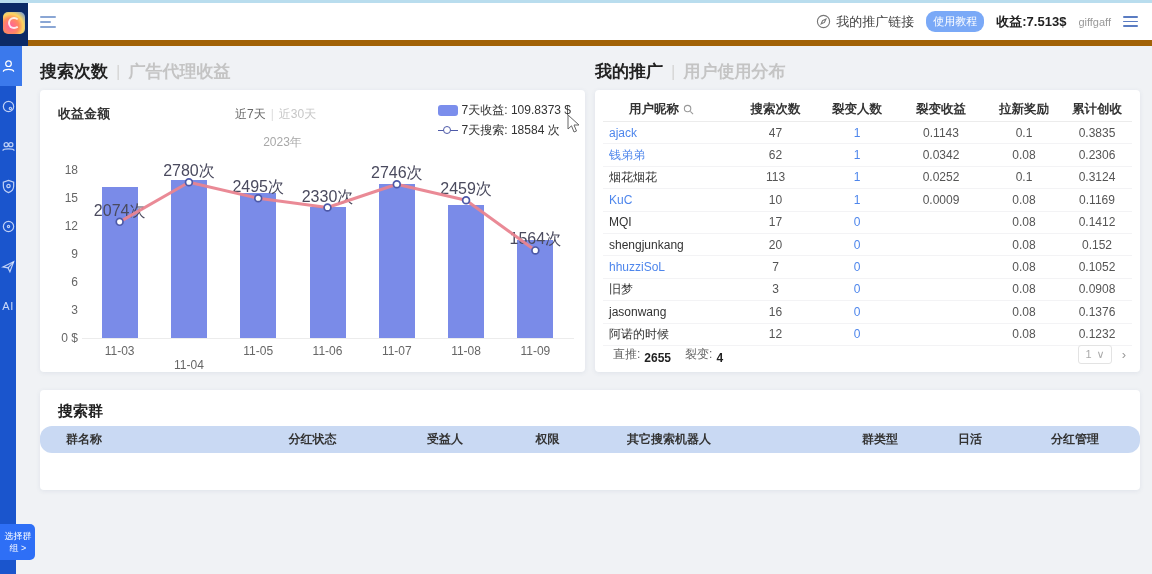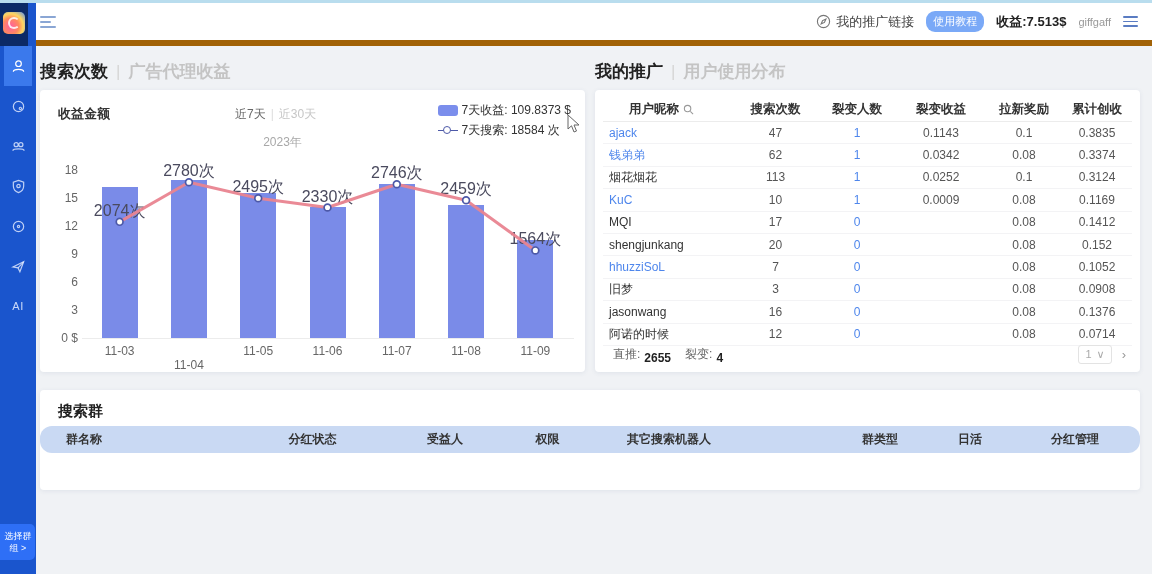--- a/index.html
+++ b/index.html
@@ -3,21 +3,21 @@
 <meta charset="utf-8">
 <style>
   * { margin:0; padding:0; box-sizing:border-box; }
   html,body { width:1152px; height:574px; overflow:hidden; }
   body { font-family:"Liberation Sans","DejaVu Sans",sans-serif; background:#f0f2f5; position:relative; color:#333; }
 
   
   .top-strip { position:absolute; left:0; top:0; width:1152px; height:3px; background:#b9ddee; z-index:30; }
 
   
-  .sidebar { position:absolute; left:0; top:0; width:36px; height:574px; background:#1a55cd; z-index:20; }
+  .sidebar { position:absolute; left:0; top:0; width:16px; height:574px; background:#1a55cd; z-index:20; }
   .logo-box { width:28px; height:46px; background:#0c2a66; display:flex; align-items:center; justify-content:center; }
   .logo-glyph { width:22px; height:22px; border-radius:5px;
     background:radial-gradient(circle at 35% 65%, #ff5fa2 0%, #ff8a5f 40%, #ffd65f 62%, #4f8df5 100%); position:relative; }
   .logo-glyph::after { content:""; position:absolute; inset:5px; border:2px solid rgba(255,255,255,.85); border-radius:50%; border-right-color:transparent; }
   .nav-icons { display:flex; flex-direction:column; align-items:center; }
   .nav-item { width:28px; height:40px; display:flex; align-items:center; justify-content:center; cursor:pointer; }
   .nav-item.active { background:#3b79ec; }
   .nav-item svg { stroke:rgba(230,238,255,.8); fill:none; stroke-width:1.3; }
   .nav-item.active svg { stroke:#fff; }
   .nav-ai { color:rgba(230,238,255,.85); font-size:11px; letter-spacing:.5px; }
@@ -269,21 +269,21 @@
       <div class="pc pc3 cell-num">0.1143</div>
       <div class="pc pc4 cell-num">0.1</div>
       <div class="pc pc5 cell-num">0.3835</div>
     </div>
       <div class="prow">
       <div class="pc pc0 cell-link">钱弟弟</div>
       <div class="pc pc1 cell-num">62</div>
       <div class="pc pc2 blue-val">1</div>
       <div class="pc pc3 cell-num">0.0342</div>
       <div class="pc pc4 cell-num">0.08</div>
-      <div class="pc pc5 cell-num">0.3374</div>
+      <div class="pc pc5 cell-num">0.2306</div>
     </div>
       <div class="prow">
       <div class="pc pc0 ">烟花烟花</div>
       <div class="pc pc1 cell-num">113</div>
       <div class="pc pc2 blue-val">1</div>
       <div class="pc pc3 cell-num">0.0252</div>
       <div class="pc pc4 cell-num">0.1</div>
       <div class="pc pc5 cell-num">0.3124</div>
     </div>
       <div class="prow">
@@ -333,21 +333,21 @@
       <div class="pc pc3 cell-num"></div>
       <div class="pc pc4 cell-num">0.08</div>
       <div class="pc pc5 cell-num">0.1376</div>
     </div>
       <div class="prow">
       <div class="pc pc0 ">阿诺的时候</div>
       <div class="pc pc1 cell-num">12</div>
       <div class="pc pc2 blue-val">0</div>
       <div class="pc pc3 cell-num"></div>
       <div class="pc pc4 cell-num">0.08</div>
-      <div class="pc pc5 cell-num">0.0714</div>
+      <div class="pc pc5 cell-num">0.1232</div>
     </div>
     </div>
   <div class="promo-foot">
     <span>直推:</span>
     <b>2655</b>
     <span>裂变:</span>
     <b>4</b>
     <span class="pager">
       <span class="page-box">
         <span>1</span>

